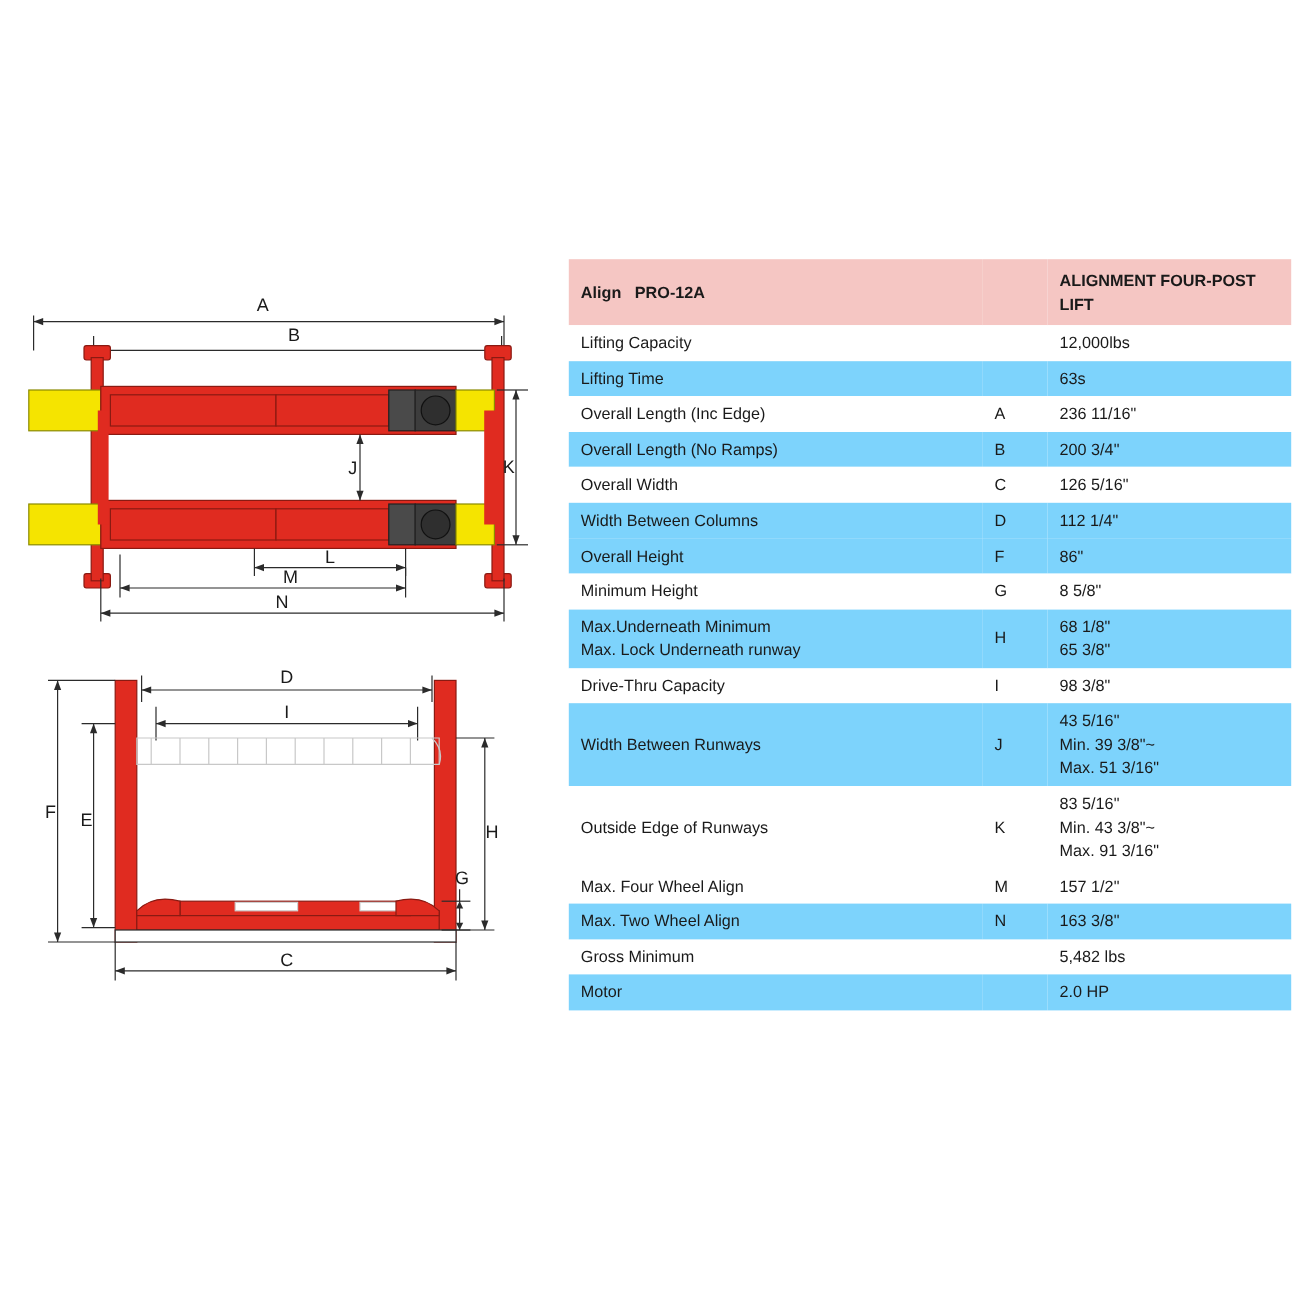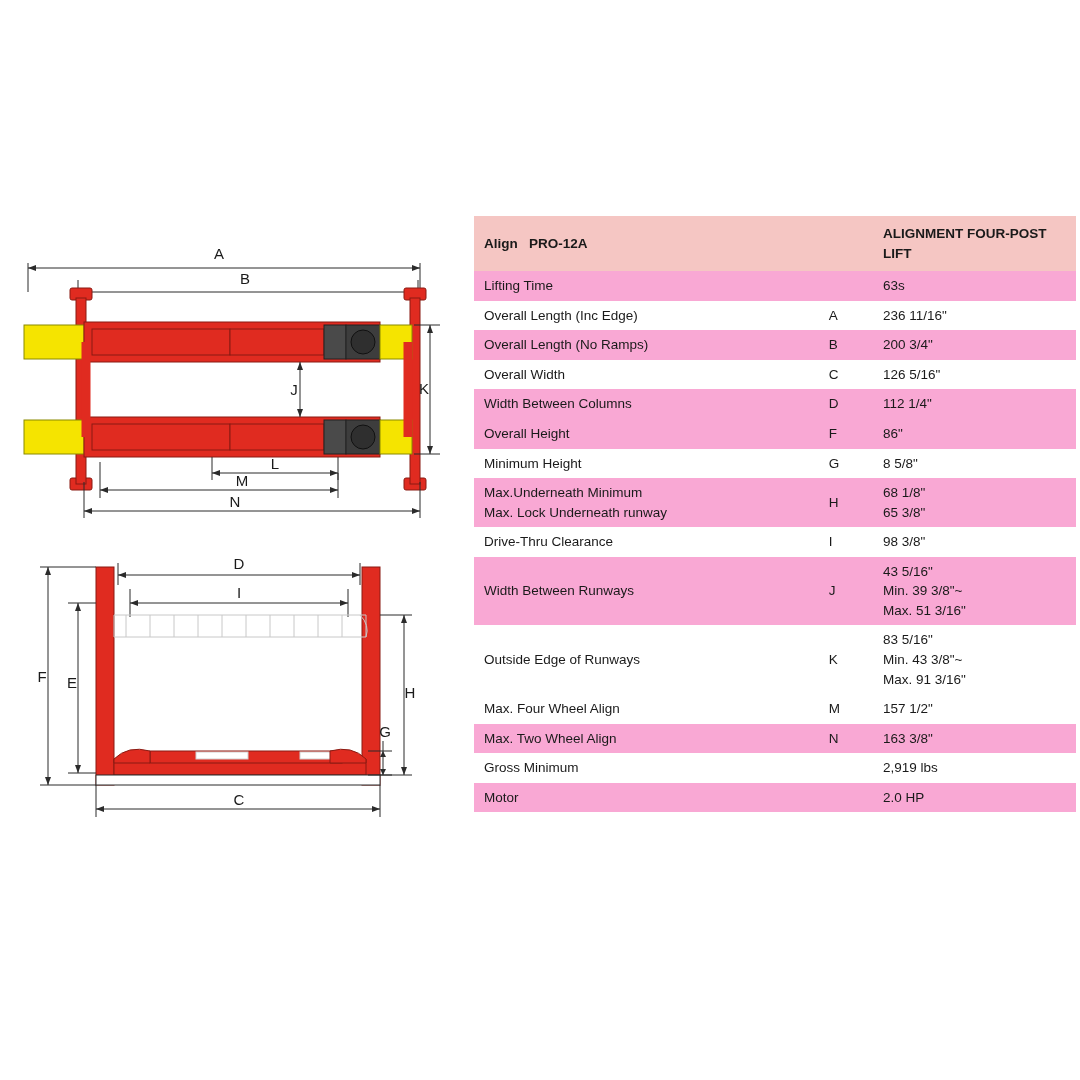--- a/index.html
+++ b/index.html
@@ -33,21 +33,21 @@
     top: 216px;
     width: 602px;
     border-collapse: collapse;
     font-size: 13.5px;
   }
   #spec-table td {
     padding: 5px 8px 5px 10px;
     vertical-align: middle;
     line-height: 1.45;
   }
-  #spec-table tr.shade td { background: #f9a8d4; }
+  #spec-table tr.shade td { background: #7dd3fc; }
   #spec-table tr.plain td { background: #ffffff; }
   #spec-table tr.header td {
     background: #f5c6c3;
     font-weight: bold;
     font-size: 13.5px;
     padding-top: 8px;
     padding-bottom: 8px;
   }
   td.c-label { width: 360px; }
   td.c-code  { width: 40px; text-align: left; padding-left: 4px; }
@@ -232,20 +232,29 @@
 <table id="spec-table">
   <tbody>
     <tr class="header">
       <td class="c-label">
         <span>Align</span>&nbsp;&nbsp;
         <span>PRO-12A</span>
       </td>
       <td class="c-code"></td>
       <td class="c-value">ALIGNMENT FOUR-POST LIFT</td>
     </tr>
+  <tr class="plain">
+        <td class="c-label">
+          <span class="sub">Lifting Capacity</span>
+        </td>
+        <td class="c-code"></td>
+        <td class="c-value">
+          <span class="sub nowrapline">12,000lbs</span>
+        </td>
+      </tr>
       <tr class="shade">
         <td class="c-label">
           <span class="sub">Lifting Time</span>
         </td>
         <td class="c-code"></td>
         <td class="c-value">
           <span class="sub nowrapline">63s</span>
         </td>
       </tr>
       <tr class="plain">
@@ -308,21 +317,21 @@
           <span class="sub">Max. Lock Underneath runway</span>
         </td>
         <td class="c-code">H</td>
         <td class="c-value">
           <span class="sub nowrapline">68 1/8"</span>
           <span class="sub nowrapline">65 3/8"</span>
         </td>
       </tr>
       <tr class="plain">
         <td class="c-label">
-          <span class="sub">Drive-Thru  Clearance</span>
+          <span class="sub">Drive-Thru  Capacity</span>
         </td>
         <td class="c-code">I</td>
         <td class="c-value">
           <span class="sub nowrapline">98 3/8"</span>
         </td>
       </tr>
       <tr class="shade">
         <td class="c-label">
           <span class="sub">Width Between Runways</span>
         </td>
@@ -361,21 +370,21 @@
         <td class="c-value">
           <span class="sub nowrapline">163 3/8"</span>
         </td>
       </tr>
       <tr class="plain">
         <td class="c-label">
           <span class="sub">Gross Minimum</span>
         </td>
         <td class="c-code"></td>
         <td class="c-value">
-          <span class="sub nowrapline">2,919 lbs</span>
+          <span class="sub nowrapline">5,482 lbs</span>
         </td>
       </tr>
       <tr class="shade">
         <td class="c-label">
           <span class="sub">Motor</span>
         </td>
         <td class="c-code"></td>
         <td class="c-value">
           <span class="sub nowrapline">2.0 HP</span>
         </td>

